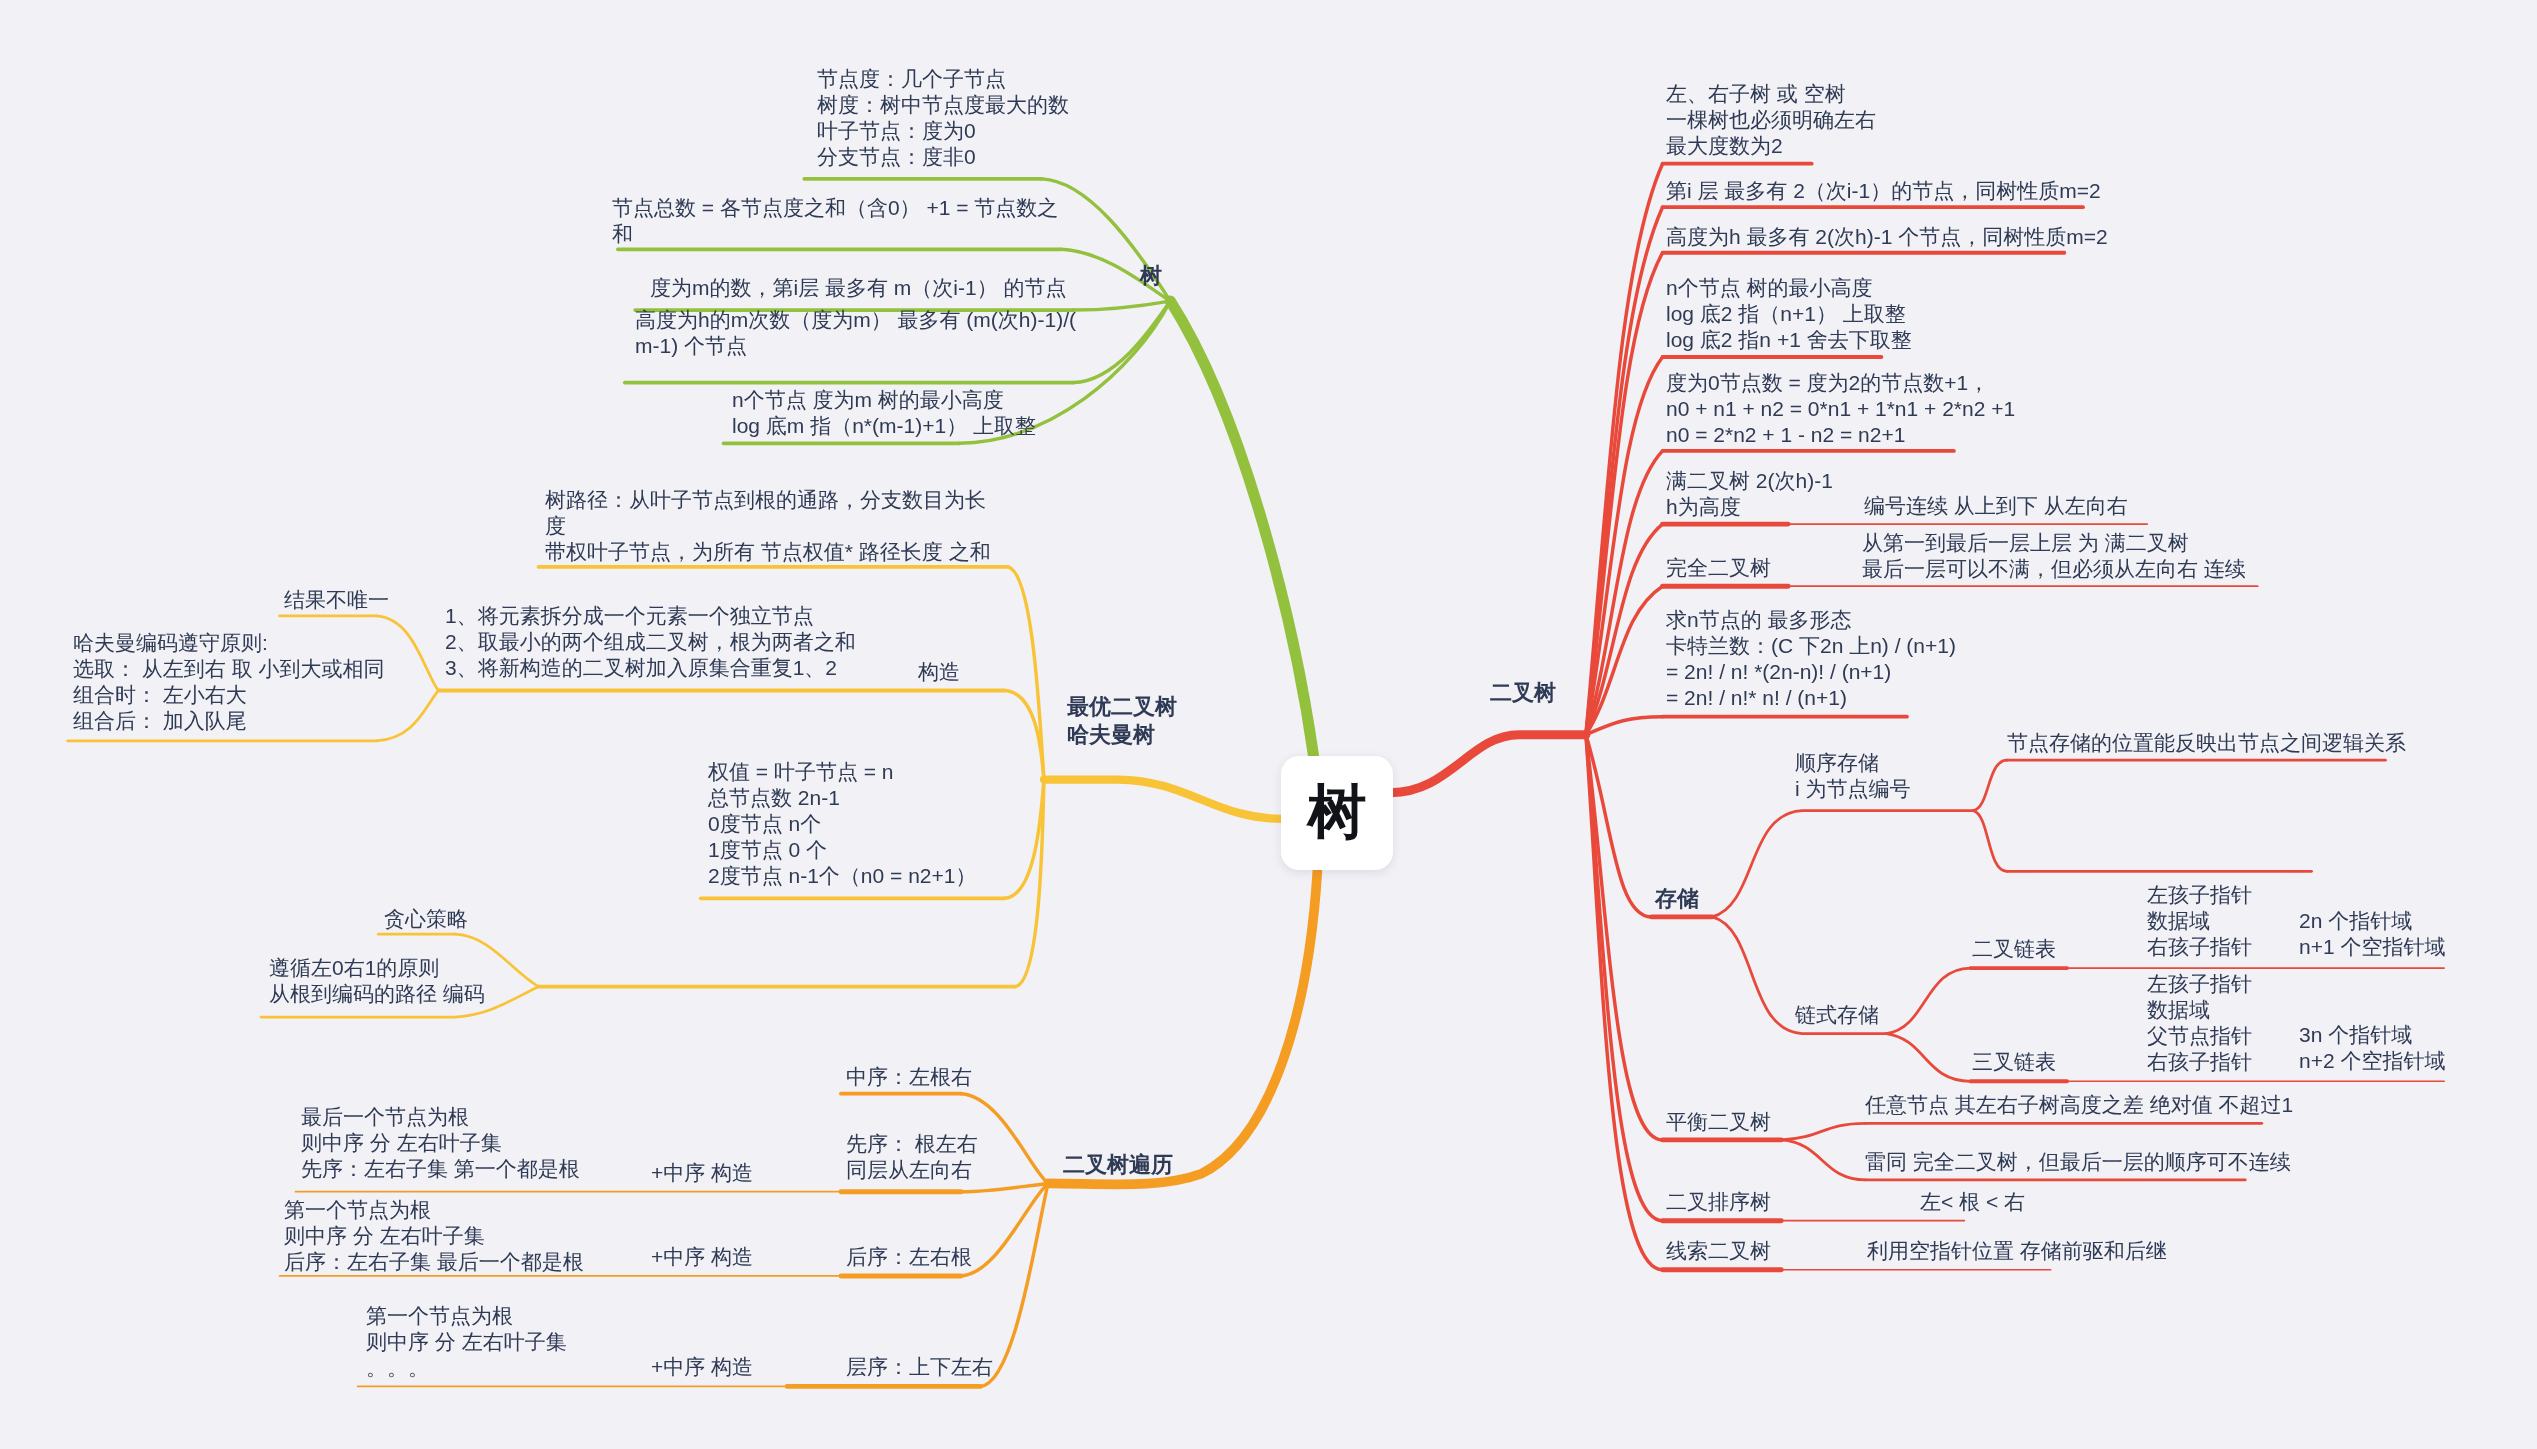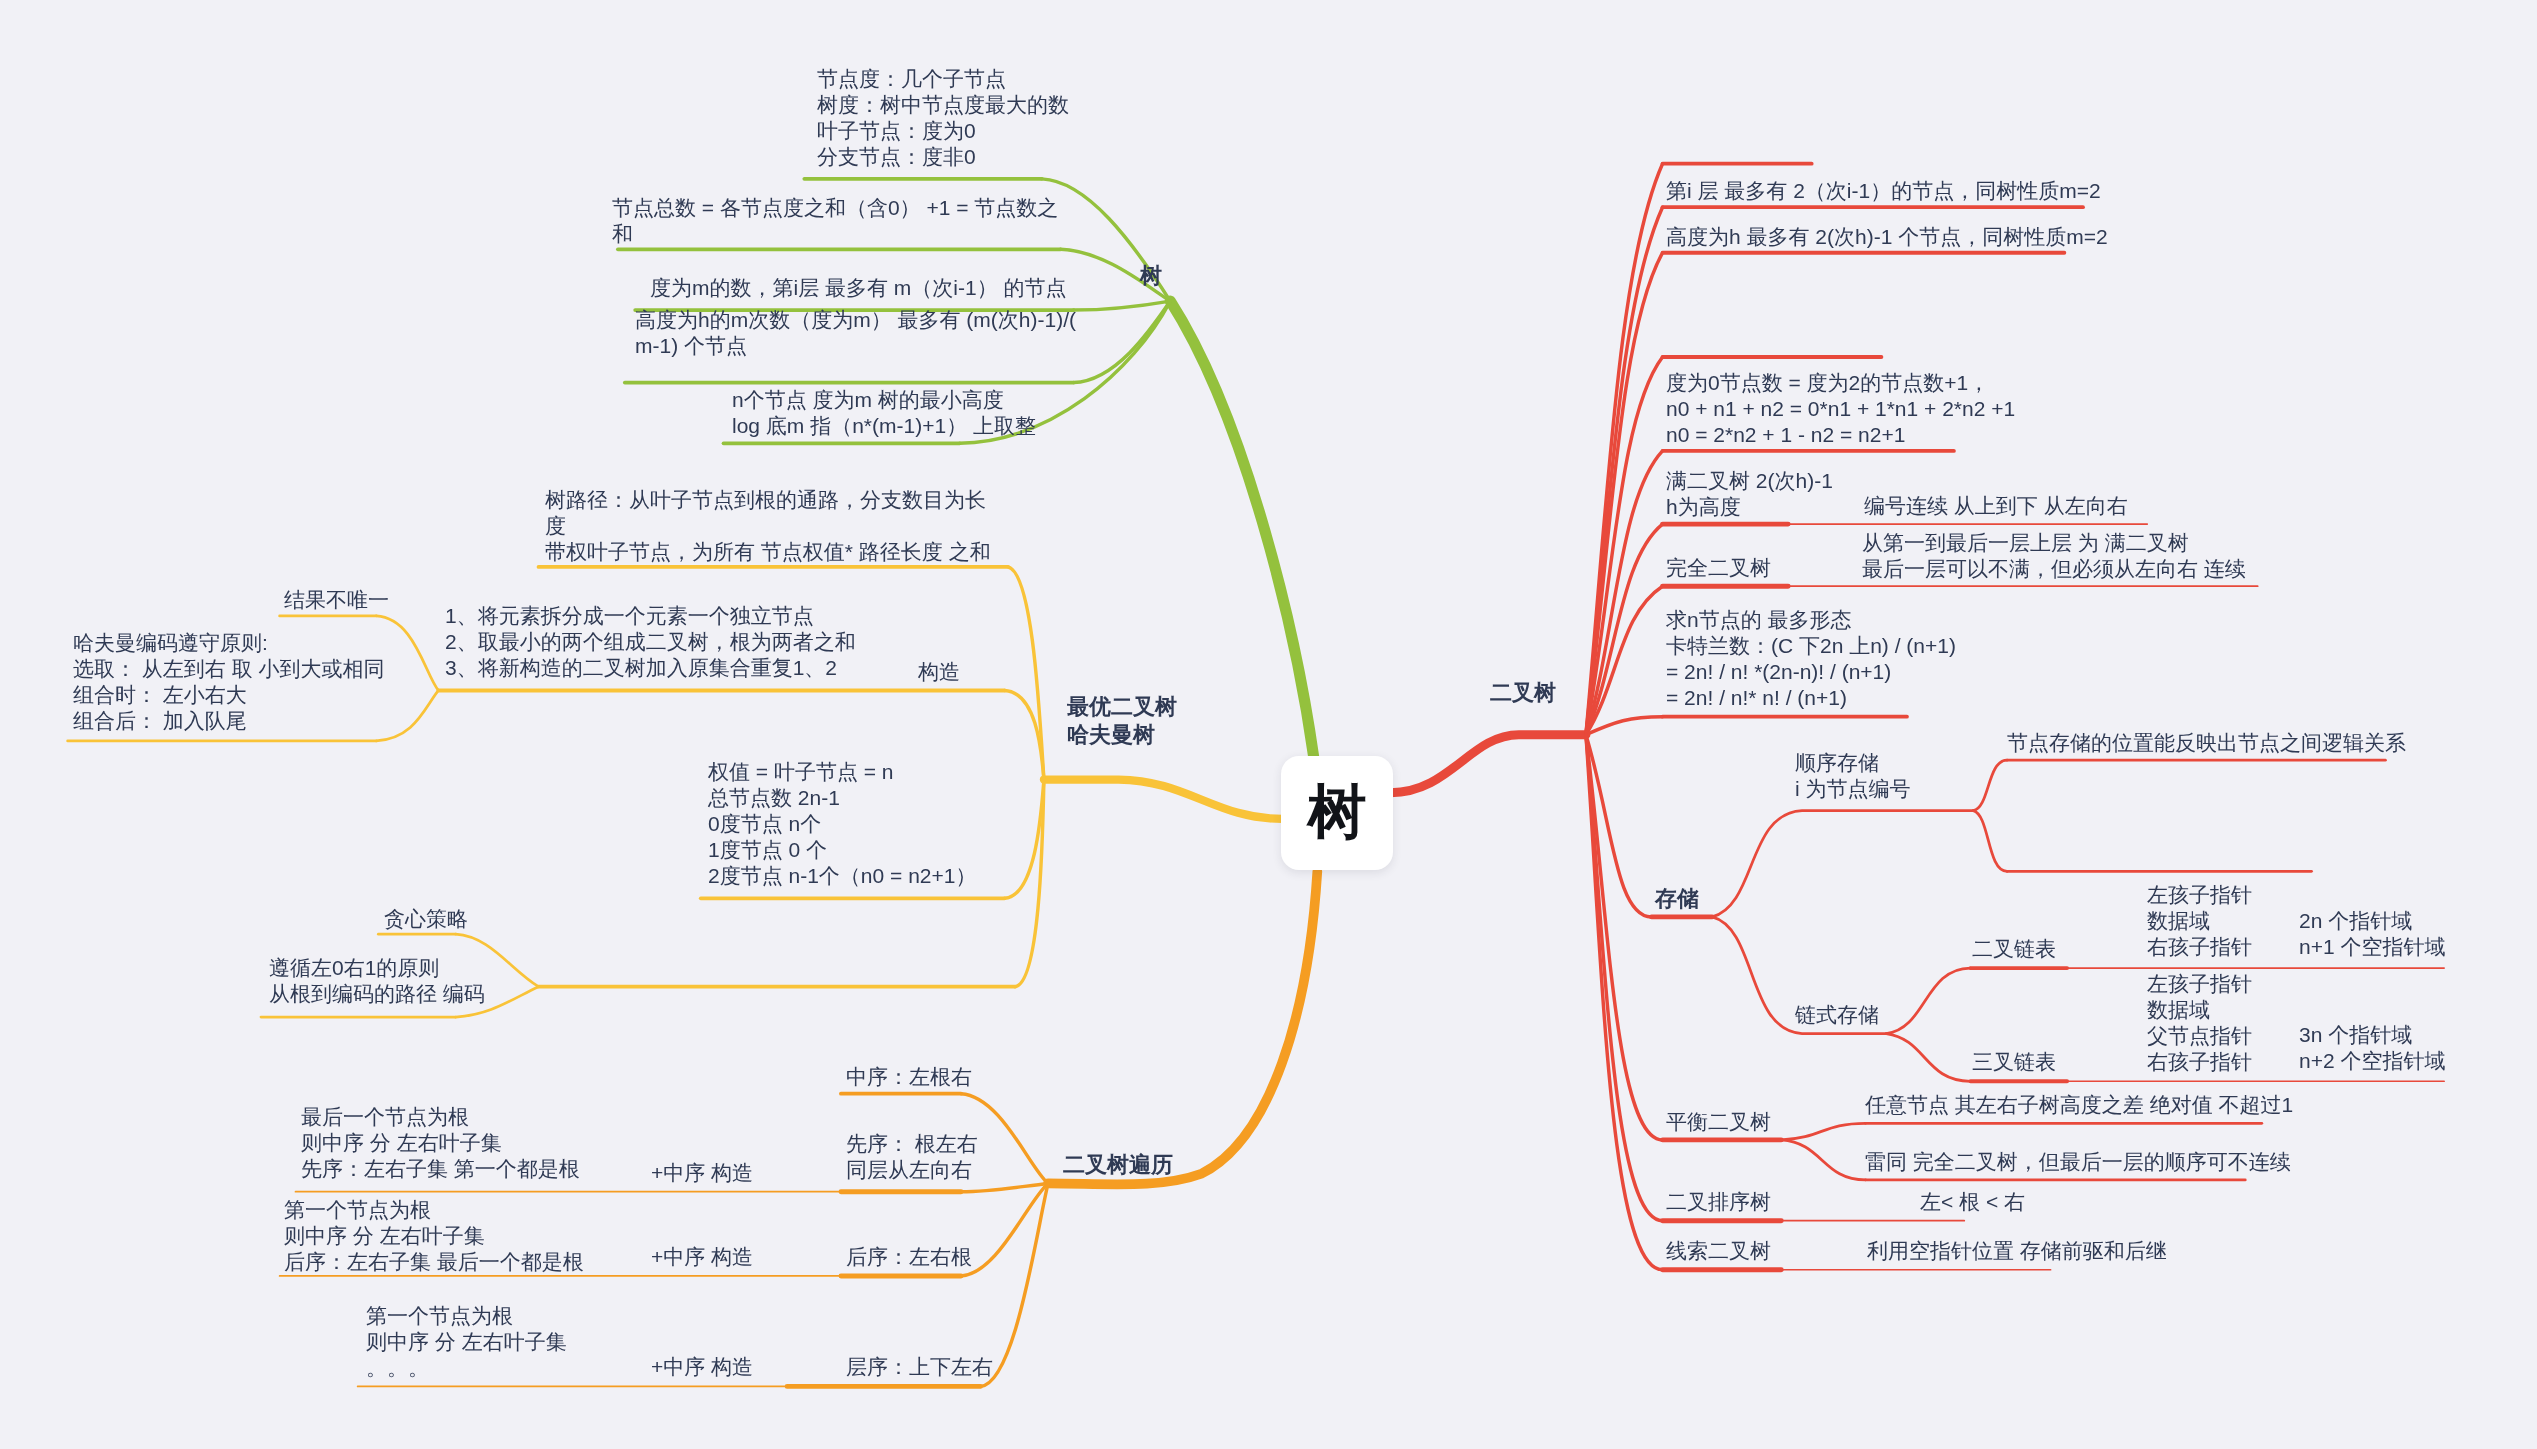--- a/index.html
+++ b/index.html
@@ -129,22 +129,28 @@
 分支节点：度非0</div>
   <div class="note" style="left:612px;top:195px;">节点总数 = 各节点度之和（含0） +1 = 节点数之
 和</div>
   <div class="note" style="left:650px;top:275px;">度为m的数，第i层 最多有 m（次i-1） 的节点</div>
   <div class="note" style="left:635px;top:307px;">高度为h的m次数（度为m） 最多有 (m(次h)-1)/(
 m-1) 个节点</div>
   <div class="note" style="left:732px;top:387px;">n个节点 度为m 树的最小高度
 log 底m 指（n*(m-1)+1） 上取整</div>
 
   <div class="topic" style="left:1490px;top:679px;">二叉树</div>
+  <div class="note" style="left:1666px;top:81px;">左、右子树 或 空树
+一棵树也必须明确左右
+最大度数为2</div>
   <div class="note" style="left:1666px;top:178px;">第i 层 最多有 2（次i-1）的节点，同树性质m=2</div>
   <div class="note" style="left:1666px;top:224px;">高度为h 最多有 2(次h)-1 个节点，同树性质m=2</div>
+  <div class="note" style="left:1666px;top:275px;">n个节点 树的最小高度
+log 底2 指（n+1） 上取整
+log 底2 指n +1 舍去下取整</div>
   <div class="note" style="left:1666px;top:370px;">度为0节点数 = 度为2的节点数+1，
 n0 + n1 + n2 = 0*n1 + 1*n1 + 2*n2 +1
 n0 = 2*n2 + 1 - n2 = n2+1</div>
   <div class="note" style="left:1666px;top:468px;">满二叉树  2(次h)-1
 h为高度</div>
   <div class="note" style="left:1864px;top:493px;">编号连续 从上到下 从左向右</div>
   <div class="note" style="left:1666px;top:555px;">完全二叉树</div>
   <div class="note" style="left:1862px;top:530px;">从第一到最后一层上层 为 满二叉树
 最后一层可以不满，但必须从左向右 连续</div>
   <div class="note" style="left:1666px;top:607px;">求n节点的 最多形态

